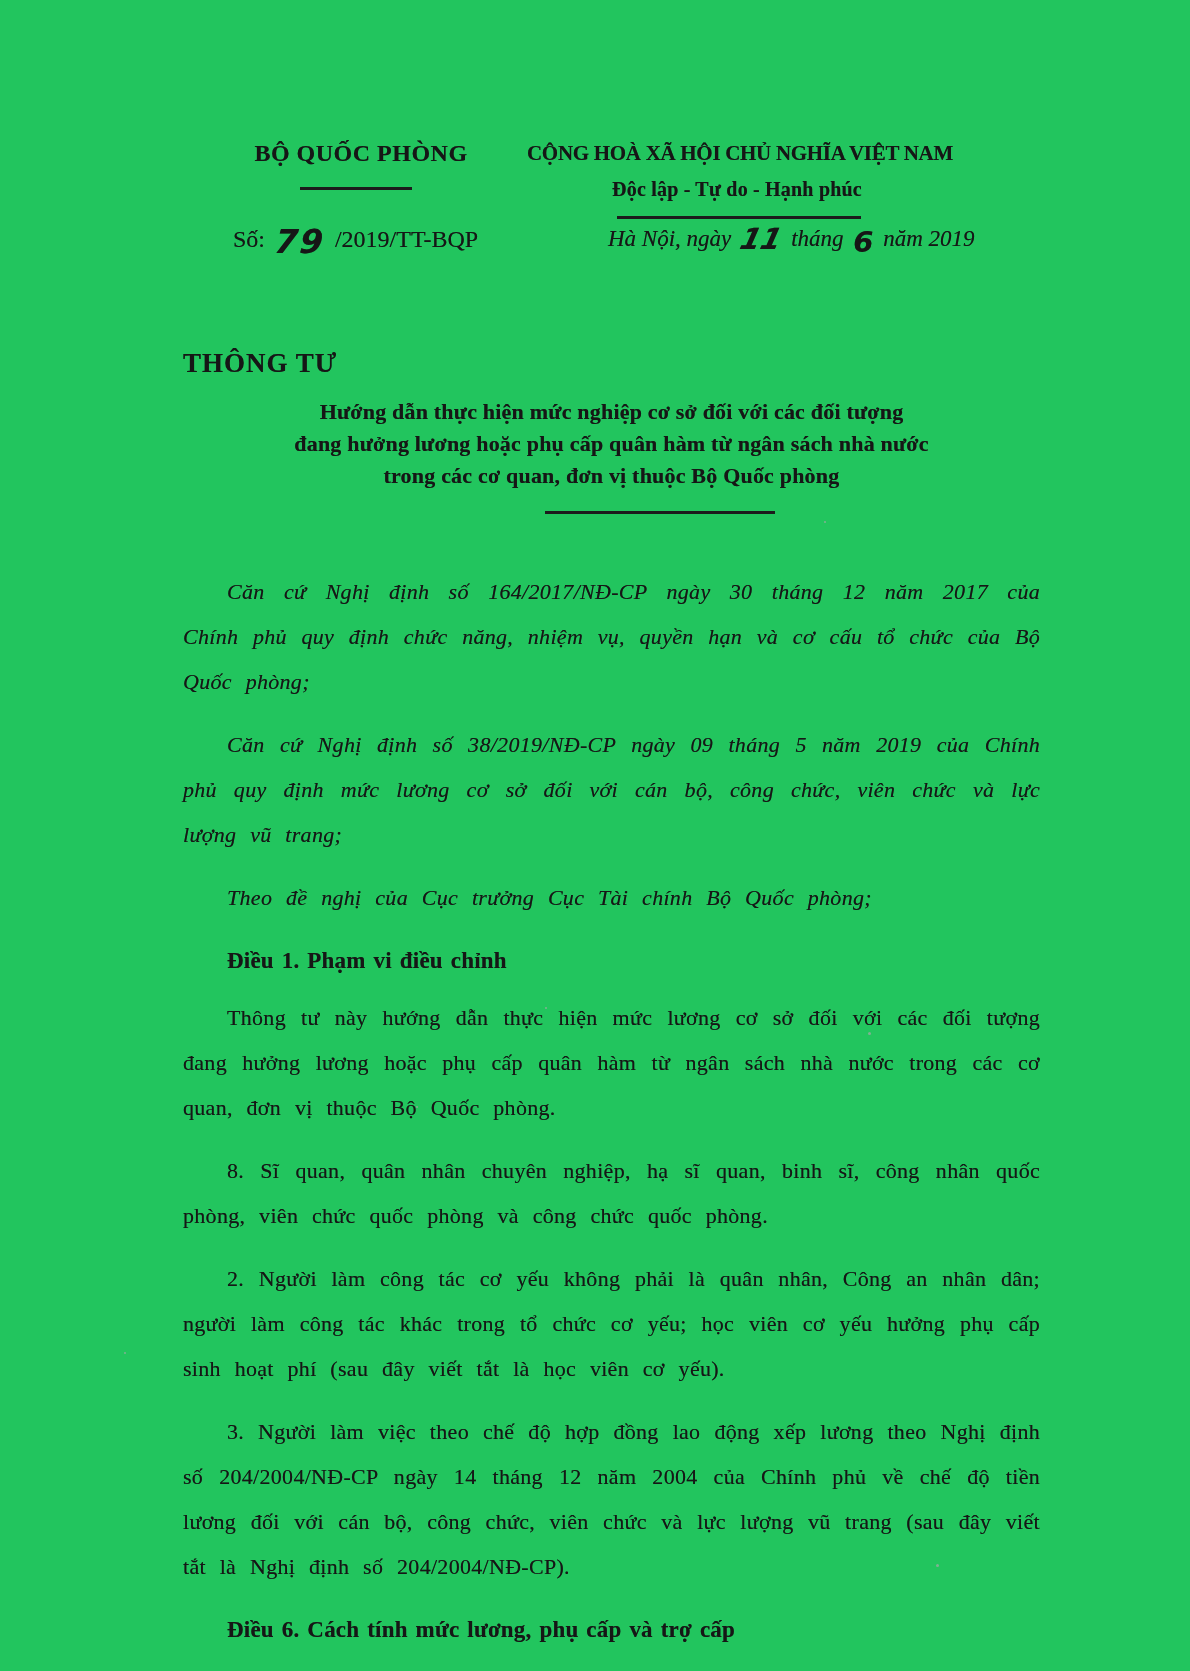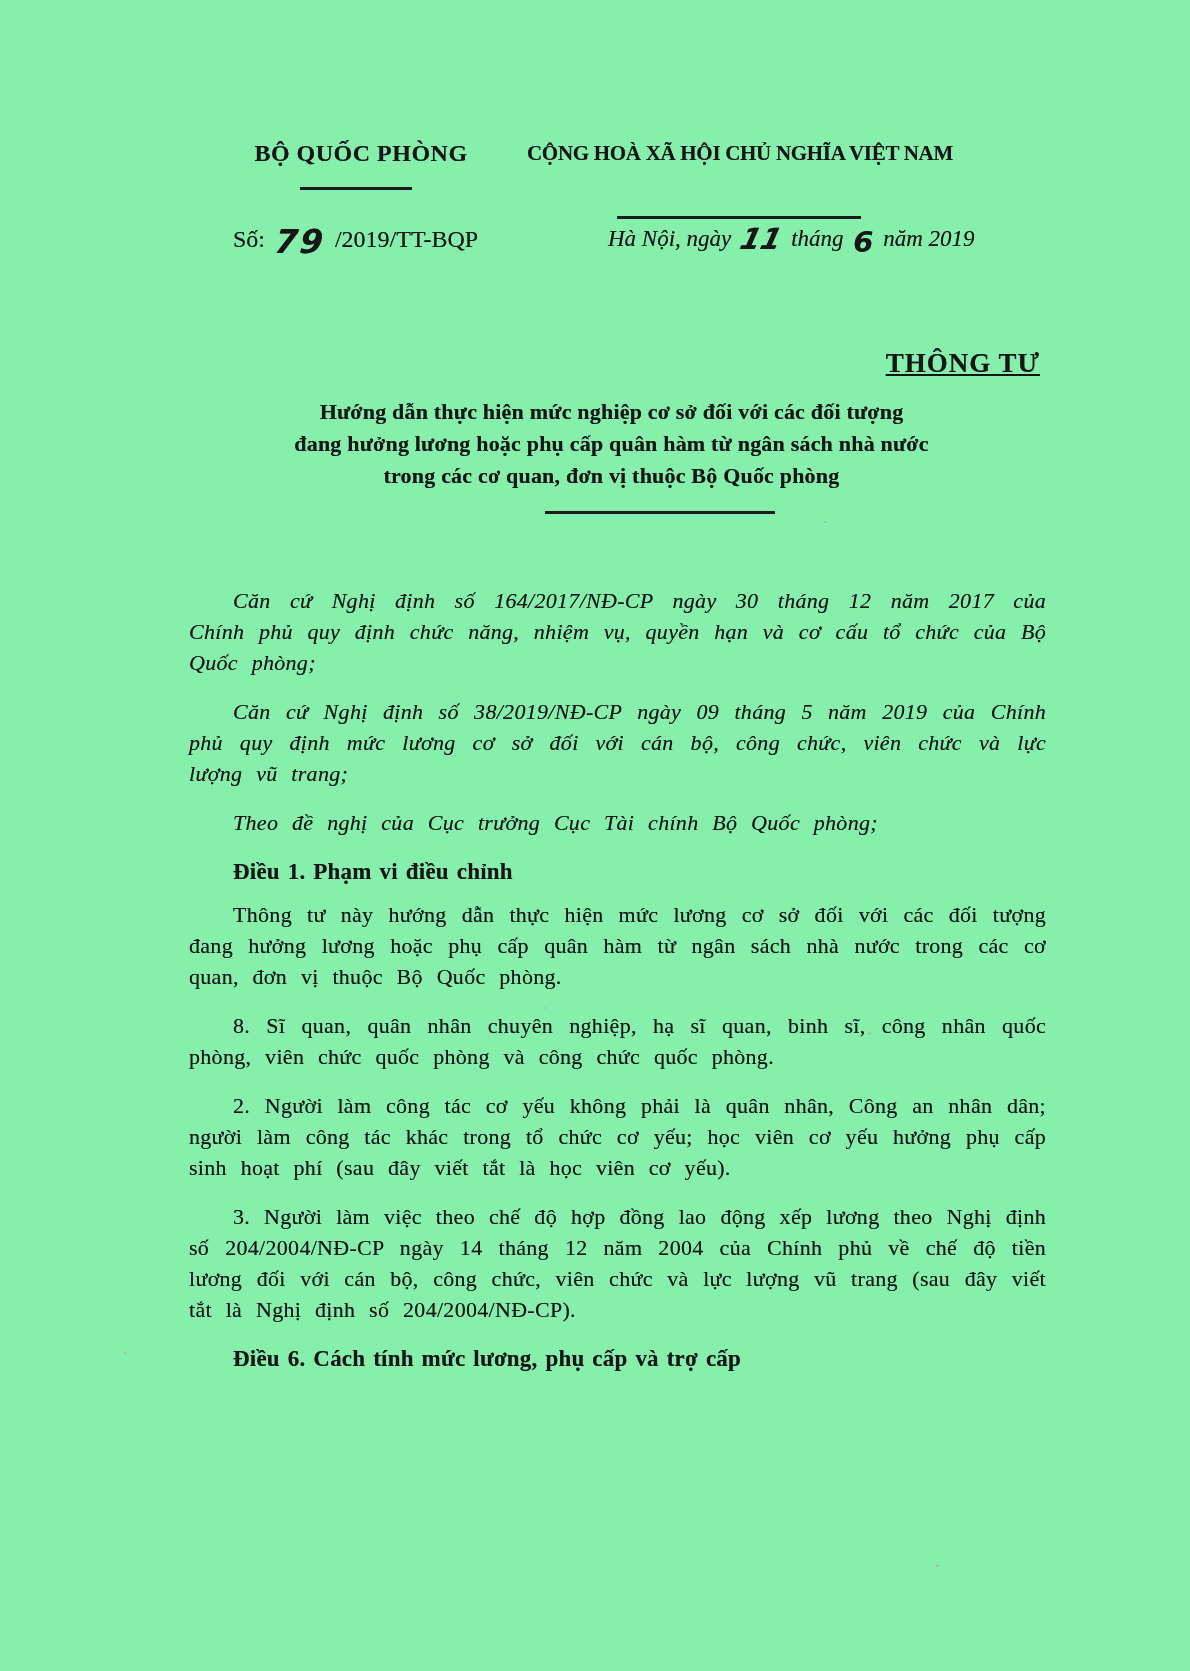--- a/index.html
+++ b/index.html
@@ -1,20 +1,20 @@
 <!DOCTYPE html>
 <html><head>
 <meta charset="utf-8">
 <style>
   html,body{margin:0;padding:0;background:#e8e8e8;}
   .page{
     position:relative;
     width:1190px;height:1671px;
     margin:0 auto;
-    background:#86efac;
+    background:#22c55e;
     font-family:"Liberation Serif","DejaVu Serif",serif;
     color:#161616;
     overflow:hidden;
     text-shadow:0 0 0.4px rgba(20,20,20,.55);
   }
   
   .org-name{
     position:absolute;left:233px;top:140px;width:256px;
     text-align:center;font-weight:700;font-size:24px;letter-spacing:.5px;
     white-space:nowrap;
@@ -33,33 +33,33 @@
     font-weight:700;font-size:21px;letter-spacing:-.3px;white-space:nowrap;
   }
   .motto{
     position:absolute;left:527px;top:178px;width:420px;text-align:center;
     font-weight:700;font-size:20px;letter-spacing:.2px;white-space:nowrap;
   }
   .rule-motto{position:absolute;left:617px;top:216px;width:244px;height:3px;background:#1c1c1c;}
   .date-line{position:absolute;left:608px;top:226px;font-style:italic;font-size:23px;white-space:nowrap;}
   
   .doc-type{
-    position:absolute;left:183px;top:348px;width:857px;text-align:right;
-    font-weight:700;font-size:27px;letter-spacing:1px;text-decoration:underline;
+    position:absolute;left:183px;top:348px;width:857px;text-align:left;
+    font-weight:700;font-size:27px;letter-spacing:1px;
   }
   .doc-subtitle{
     position:absolute;left:183px;top:396px;width:857px;text-align:center;
     font-weight:700;font-size:22px;line-height:32px;letter-spacing:.2px;
   }
   .rule-title{position:absolute;left:545px;top:511px;width:230px;height:3px;background:#1c1c1c;}
   
   .body-text{
-    position:absolute;left:183px;top:585px;width:857px;
-    font-size:22px;line-height:31px;text-align:justify;
-    word-spacing:8px;letter-spacing:.3px;margin-left:6px;
+    position:absolute;left:183px;top:569px;width:857px;
+    font-size:22px;line-height:45px;text-align:justify;
+    word-spacing:8px;letter-spacing:.3px;
   }
   .body-text p{margin:0 0 18px;text-indent:44px;}
   .body-text p.preamble{font-style:italic;}
   .body-text .article-heading{
     margin:0 0 12px;font-size:23px;font-weight:700;text-indent:44px;
     word-spacing:2px;letter-spacing:.2px;text-align:left;
   }
   
   .speck{position:absolute;background:#a8a8a8;border-radius:50%;width:3px;height:3px;opacity:.7;}
 </style>
@@ -70,20 +70,21 @@
 
   <div class="org-name">BỘ QUỐC PHÒNG</div>
   <div class="rule-org"></div>
   <div class="doc-number">
     <span>Số:</span>
     <span class="hw hw-number">79</span>
     <span>/2019/TT-BQP</span>
   </div>
 
   <div class="national-title">CỘNG HOÀ XÃ HỘI CHỦ NGHĨA VIỆT NAM</div>
+  <div class="motto">Độc lập - Tự do - Hạnh phúc</div>
   <div class="rule-motto"></div>
   <div class="date-line">
     <span>Hà Nội, ngày</span>
     <span class="hw hw-day">11</span>
     <span>tháng</span>
     <span class="hw hw-month">6</span>
     <span>năm 2019</span>
   </div>
 
   <div class="doc-type">THÔNG TƯ</div>

